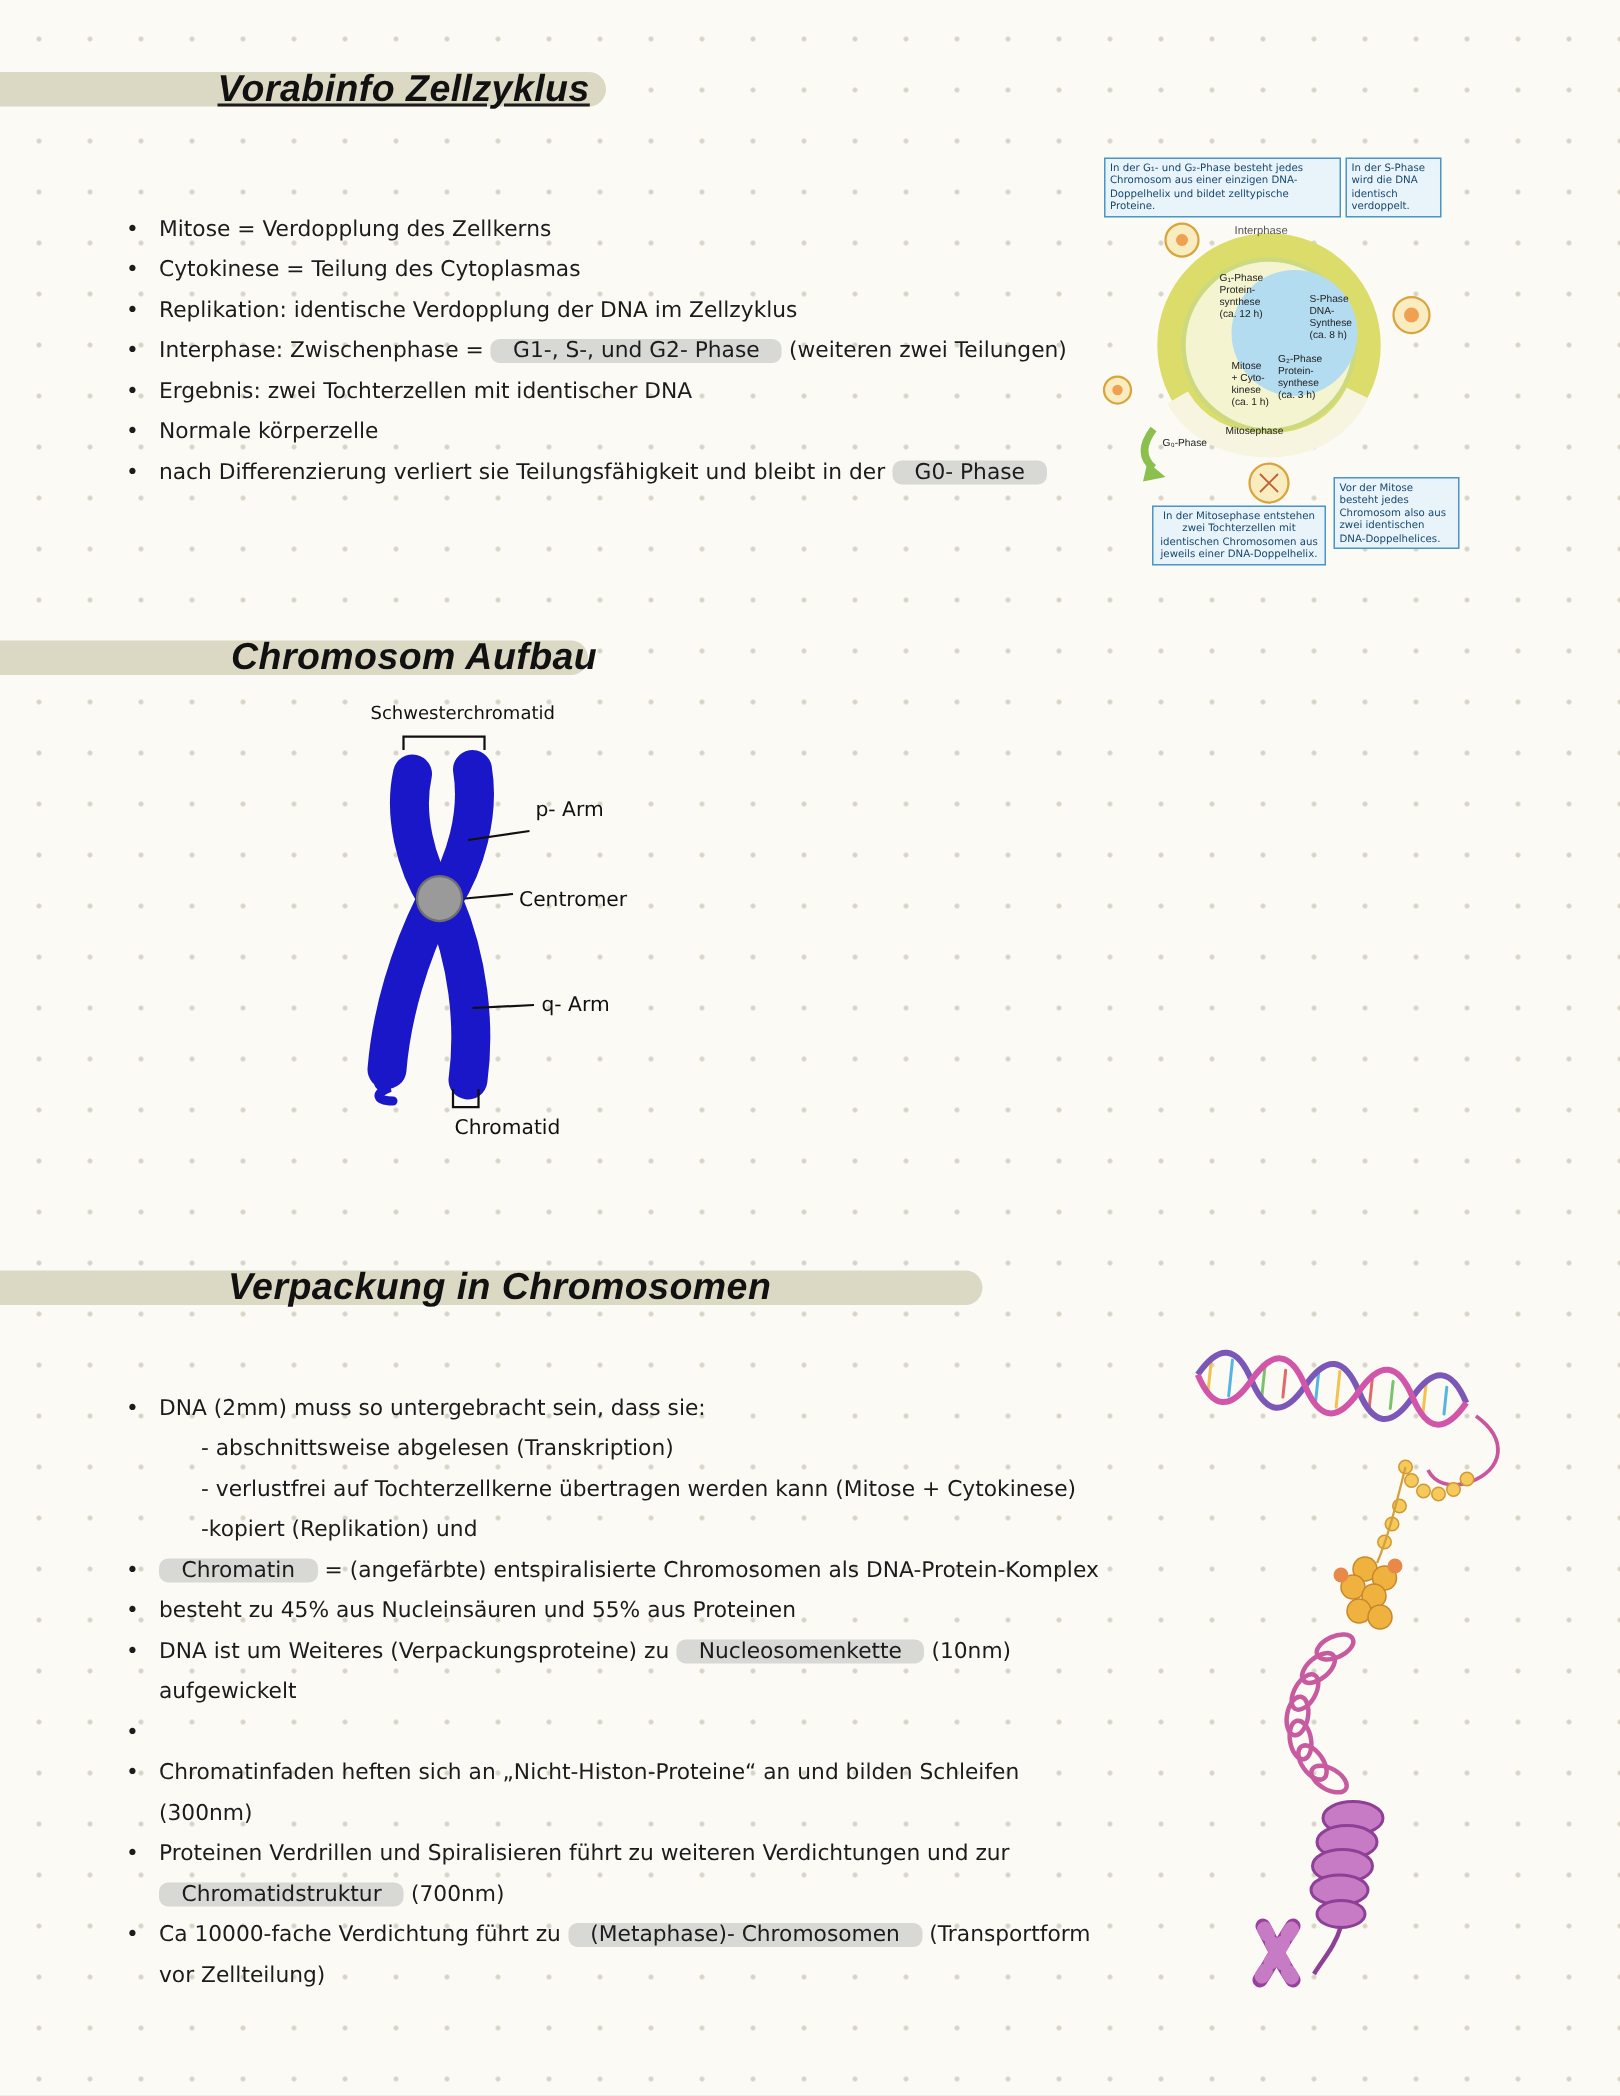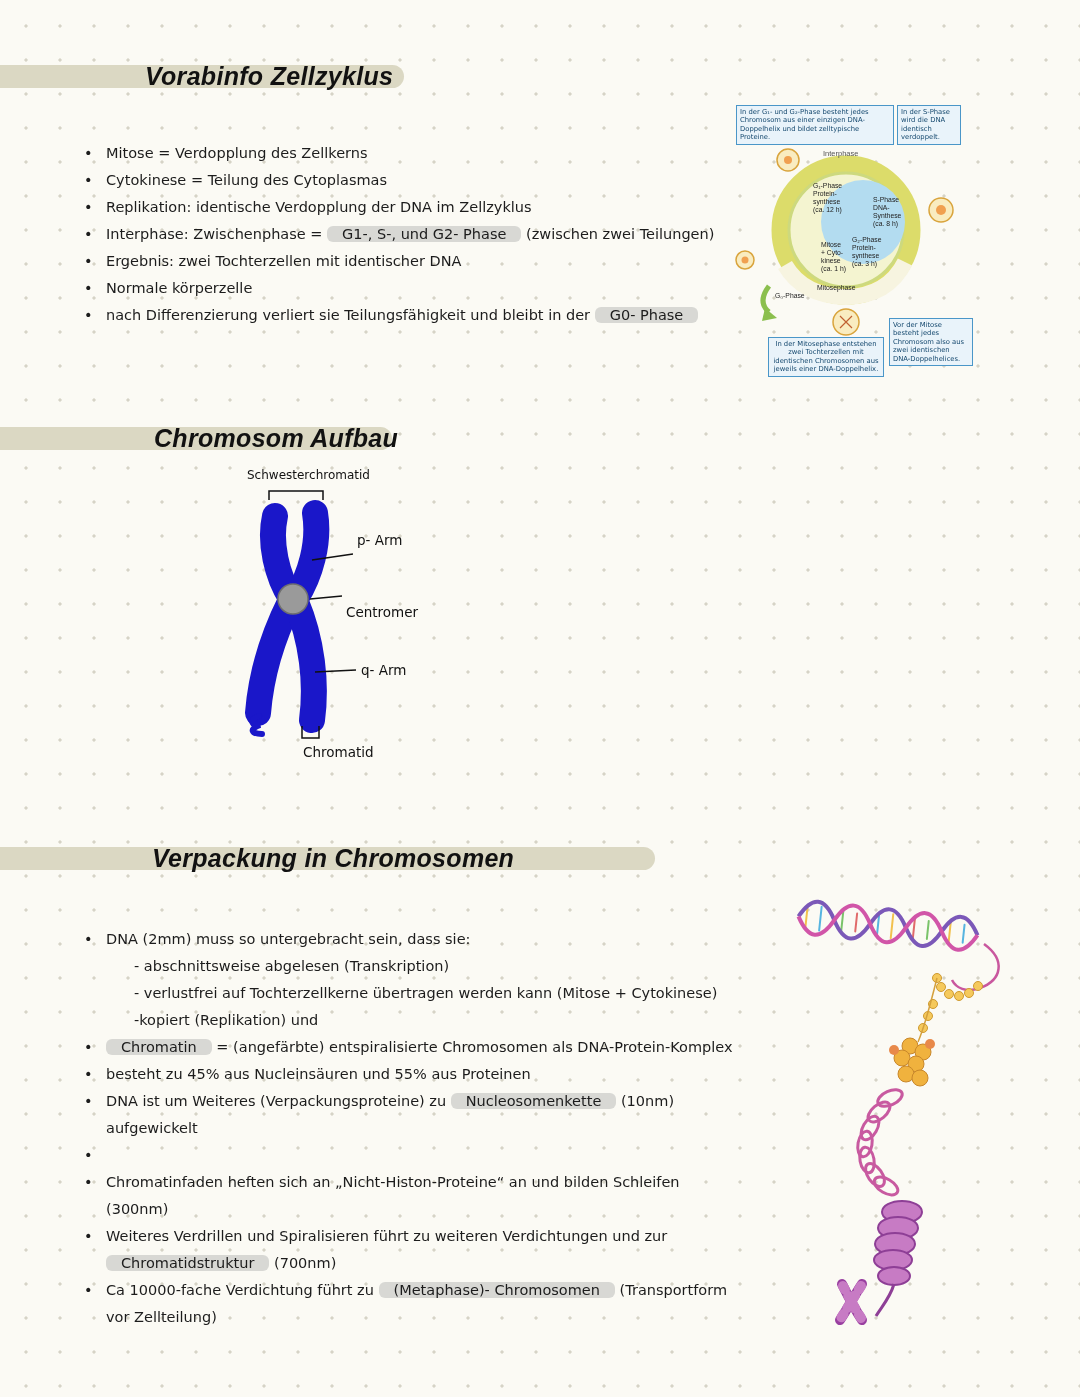--- a/index.html
+++ b/index.html
@@ -8,21 +8,21 @@
     background-color:#fbfaf4;
     background-image:radial-gradient(circle,#d6d3c6 1.4px,transparent 1.8px);
     background-size:34px 34px;background-position:9px 9px;
     font-family:"DejaVu Sans",sans-serif;color:#1c1c1c;
   }
   
   .section-header{position:absolute;left:0;height:38px;display:flex;align-items:center;}
   .header-bar{position:absolute;left:0;top:8px;height:23px;background:#dbd8c3;border-radius:0 12px 12px 0;}
   .header-title{position:relative;margin:0;font-family:"Liberation Sans",sans-serif;
     font-weight:bold;font-style:italic;font-size:25px;letter-spacing:.3px;color:#111;}
-  #hdr1{top:57px;} #hdr1 .header-bar{width:404px;} #hdr1 .header-title{margin-left:145px;}
+  #hdr1{top:40px;text-decoration:underline;} #hdr1 .header-bar{width:404px;} #hdr1 .header-title{margin-left:145px;}
   #hdr2{top:419px;} #hdr2 .header-bar{width:392px;} #hdr2 .header-title{margin-left:154px;}
   #hdr3{top:839px;} #hdr3 .header-bar{width:655px;} #hdr3 .header-title{margin-left:152px;}
   
   .bullets{position:absolute;font-size:14.5px;line-height:27px;}
   #list1{left:84px;top:140px;width:660px;}
   #list3{left:84px;top:926px;width:680px;}
   .row{display:flex;align-items:flex-start;}
   .row .dot{flex:0 0 22px;text-align:left;}
   .row.indent{margin-left:28px;}
   .row .txt{white-space:pre-wrap;}
@@ -41,21 +41,21 @@
   .cc-g2{left:119px;top:136px;}
   .cc-mitose{left:88px;top:141px;}
   .cc-mitosephase{left:84px;top:184px;}
   .cc-g0{left:42px;top:192px;}
   .cc-svg{position:absolute;left:0;top:0;}
   
   .chr-fig{position:absolute;left:215px;top:468px;width:330px;height:320px;}
   .chr-label{position:absolute;font-size:13.5px;color:#111;}
   .chr-sister{left:32px;top:0px;font-size:12px;}
   .chr-p{left:142px;top:64px;}
-  .chr-cent{left:131px;top:136px;text-align:center;}
+  .chr-cent{left:131px;top:124px;text-align:center;}
   .chr-q{left:146px;top:194px;}
   .chr-chromatid{left:88px;top:276px;}
   
   .dna-fig{position:absolute;left:790px;top:886px;width:232px;height:450px;}
 </style>
 </head>
 <body>
 
 <div class="page">
 
@@ -72,21 +72,21 @@
       <div class="row">
         <span class="dot">•</span>
         <span class="txt"><span>Cytokinese = Teilung des Cytoplasmas</span></span>
       </div>
       <div class="row">
         <span class="dot">•</span>
         <span class="txt"><span>Replikation: identische Verdopplung der DNA im Zellzyklus</span></span>
       </div>
       <div class="row">
         <span class="dot">•</span>
-        <span class="txt"><span>Interphase: Zwischenphase = </span><span class="hl">G1-, S-, und G2- Phase</span><span> (zwischen zwei Teilungen)</span></span>
+        <span class="txt"><span>Interphase: Zwischenphase = </span><span class="hl">G1-, S-, und G2- Phase</span><span> (weiteren zwei Teilungen)</span></span>
       </div>
       <div class="row">
         <span class="dot">•</span>
         <span class="txt"><span>Ergebnis: zwei Tochterzellen mit identischer DNA</span></span>
       </div>
       <div class="row">
         <span class="dot">•</span>
         <span class="txt"><span>Normale körperzelle</span></span>
       </div>
       <div class="row">
@@ -211,21 +211,21 @@
       <div class="row">
         <span class="dot">•</span>
       </div>
       <div class="row">
         <span class="dot">•</span>
         <span class="txt"><span>Chromatinfaden heften sich an „Nicht-Histon-Proteine“ an und bilden Schleifen
 (300nm)</span></span>
       </div>
       <div class="row">
         <span class="dot">•</span>
-        <span class="txt"><span>Weiteres Verdrillen und Spiralisieren führt zu weiteren Verdichtungen und zur
+        <span class="txt"><span>Proteinen Verdrillen und Spiralisieren führt zu weiteren Verdichtungen und zur
 </span><span class="hl">Chromatidstruktur</span><span> (700nm)</span></span>
       </div>
       <div class="row">
         <span class="dot">•</span>
         <span class="txt"><span>Ca 10000-fache Verdichtung führt zu </span><span class="hl">(Metaphase)- Chromosomen</span><span> (Transportform
 vor Zellteilung)</span></span>
       </div>
     </div>
 
   <div class="dna-fig">

